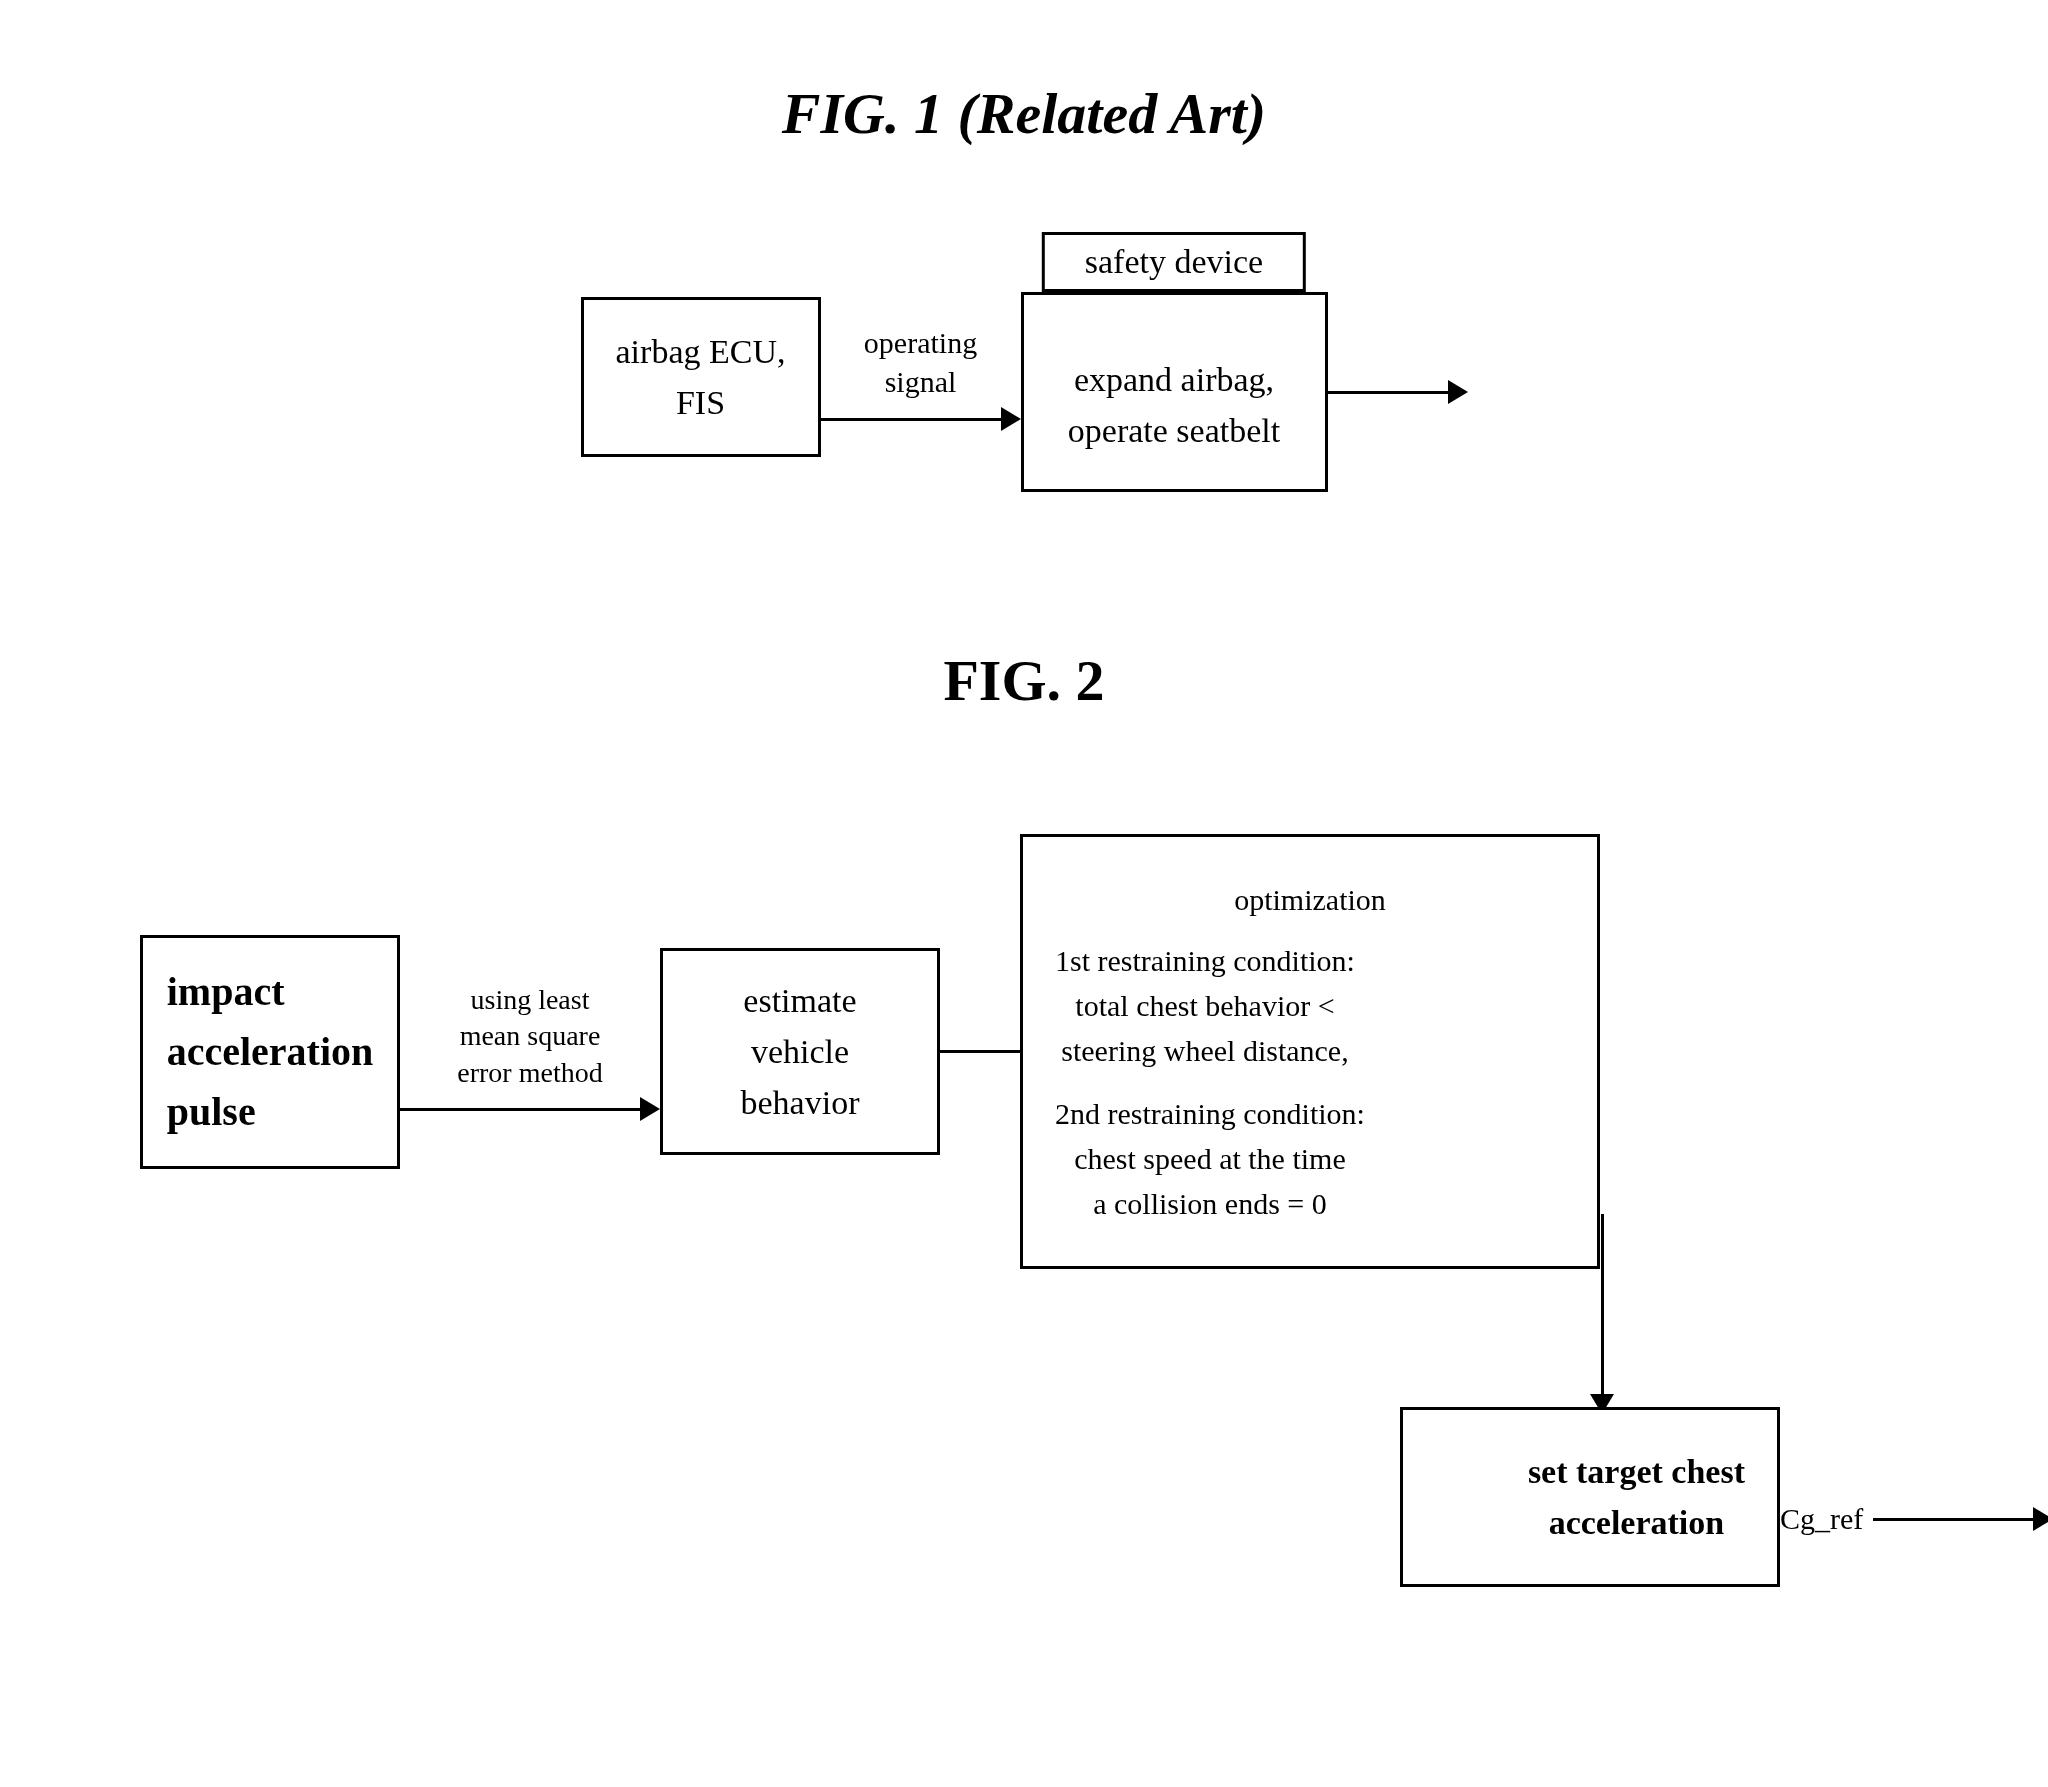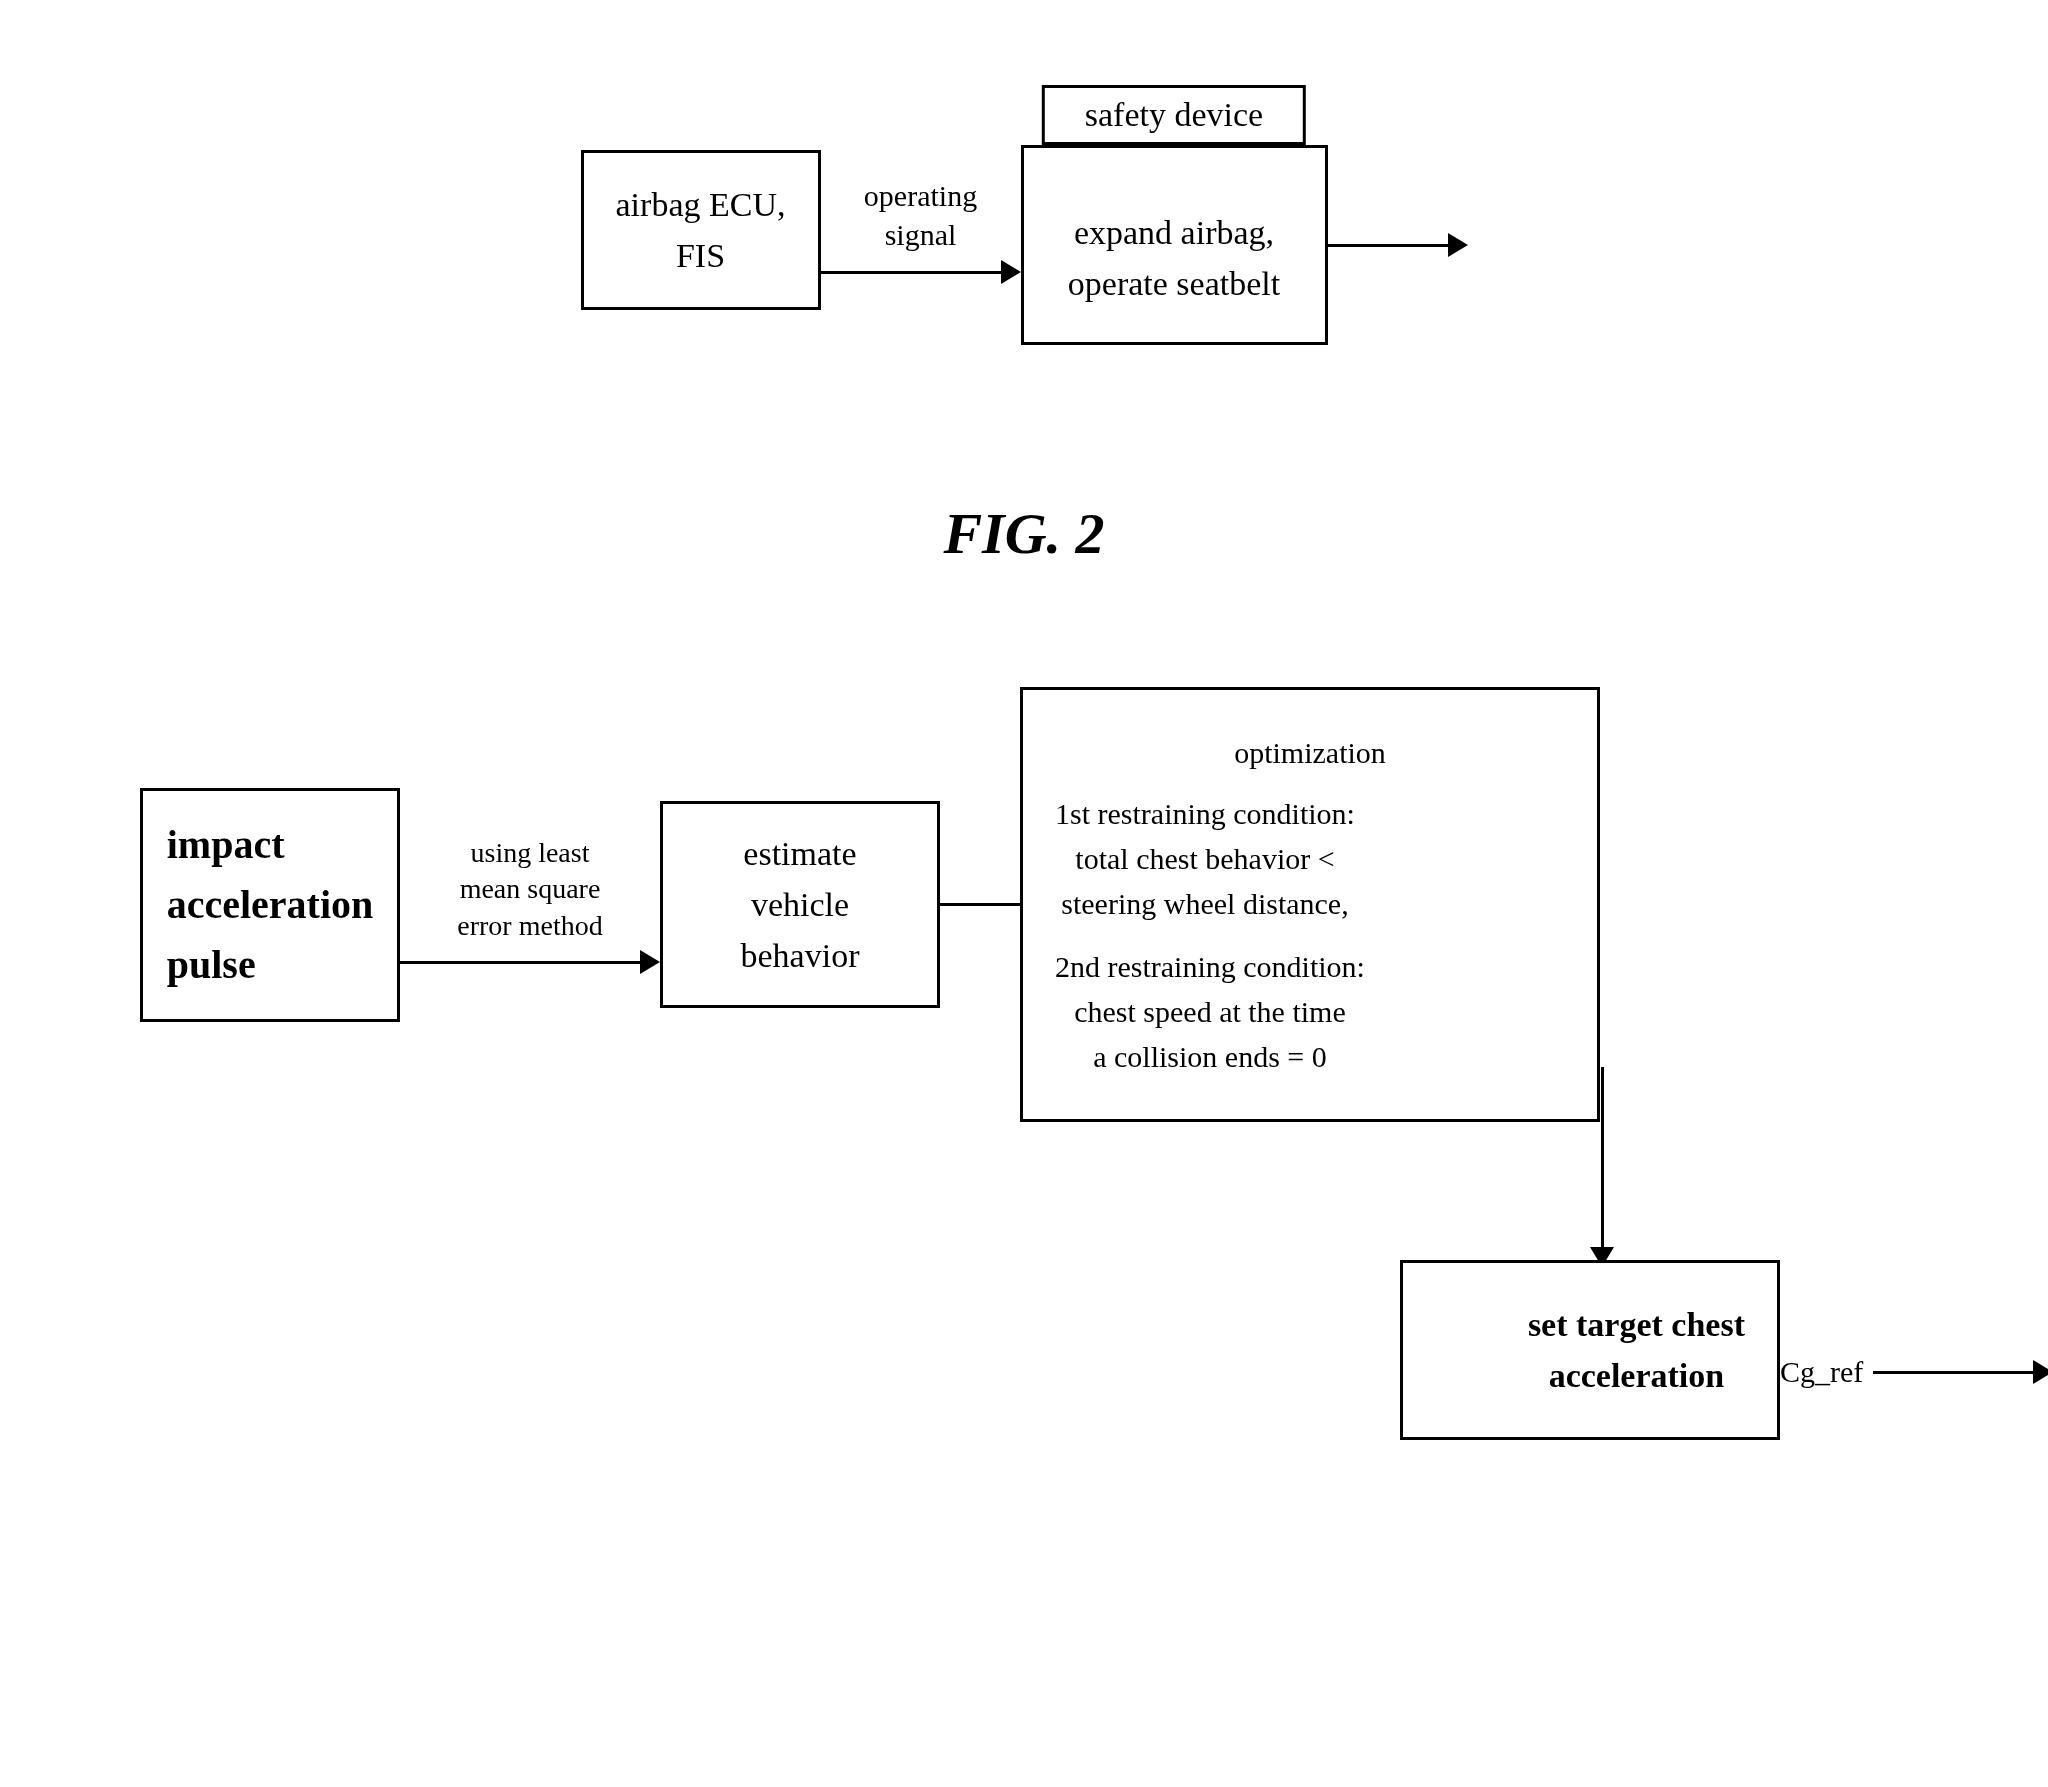--- a/index.html
+++ b/index.html
@@ -137,21 +137,20 @@
       border-top: 12px solid transparent;
       border-bottom: 12px solid transparent;
       border-left: 20px solid #000;
     }
 
     
     .fig2-title {
       text-align: center;
       font-size: 58px;
       font-weight: bold;
-      font-style: italic;
       margin-bottom: 60px;
     }
 
     .box-impact {
       width: 260px;
       min-height: 200px;
       display: flex;
       align-items: center;
       justify-content: center;
     }
@@ -184,20 +183,21 @@
       text-align: center;
       margin-bottom: 16px;
       font-size: 30px;
     }
   </style>
 </head>
 <body>
 
 <div class="page-container">
 
+  <div class="fig1-title">FIG. 1 (Related Art)</div>
 
   <div class="fig1-diagram diagram-area">
 
     <div class="box box-airbag">
       <span style="font-size:34px; text-align:center; line-height:1.5;">airbag ECU,<br>FIS</span>
     </div>
 
     <div class="arrow-container" style="min-width:200px;">
       <div class="arrow-label">operating<br>signal</div>
       <div class="arrow-line">

